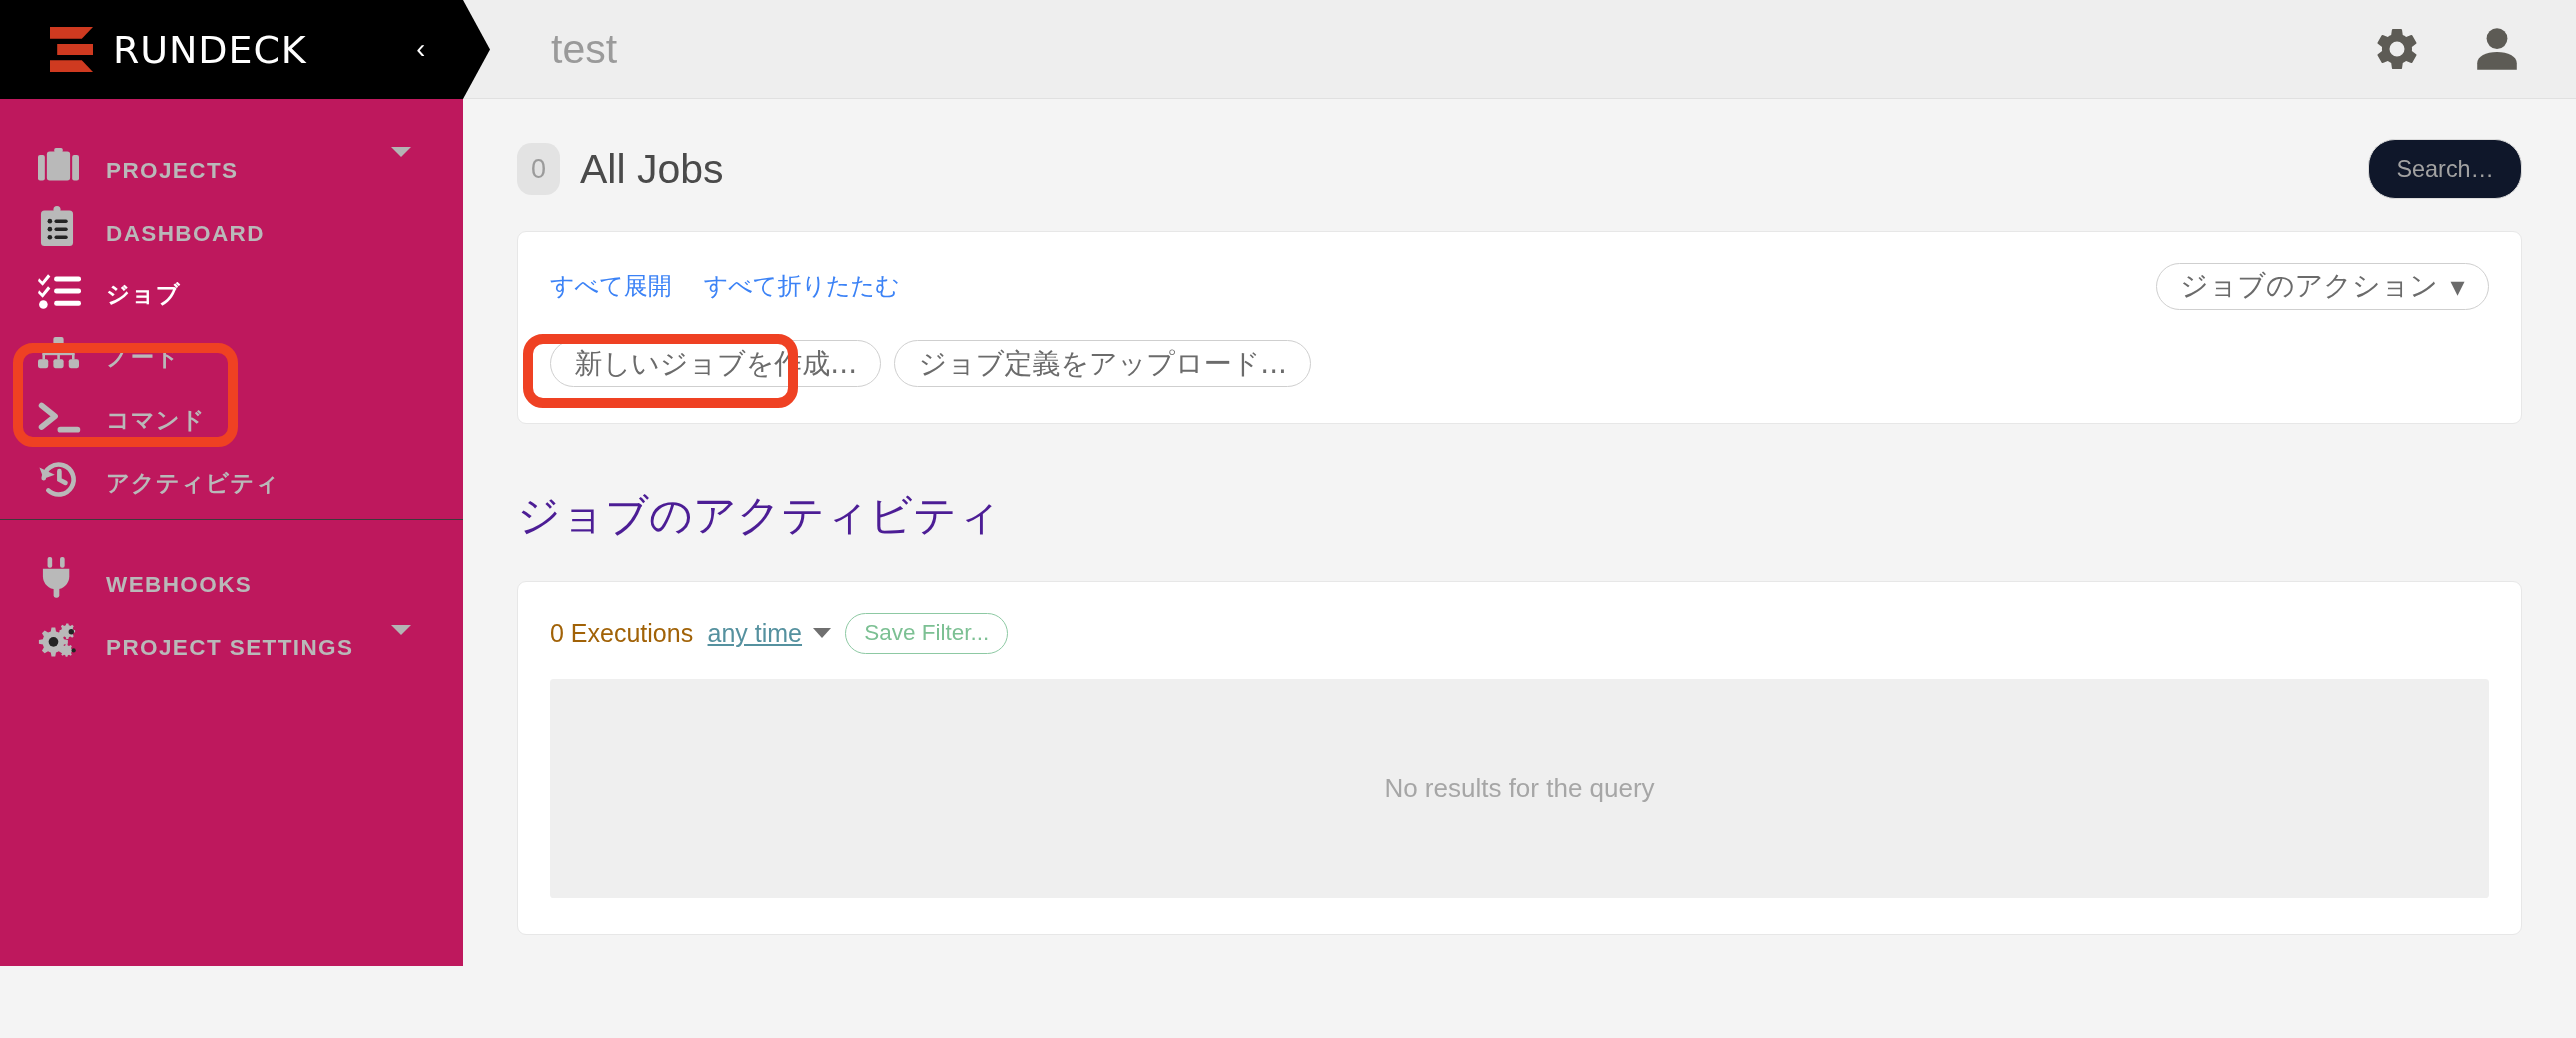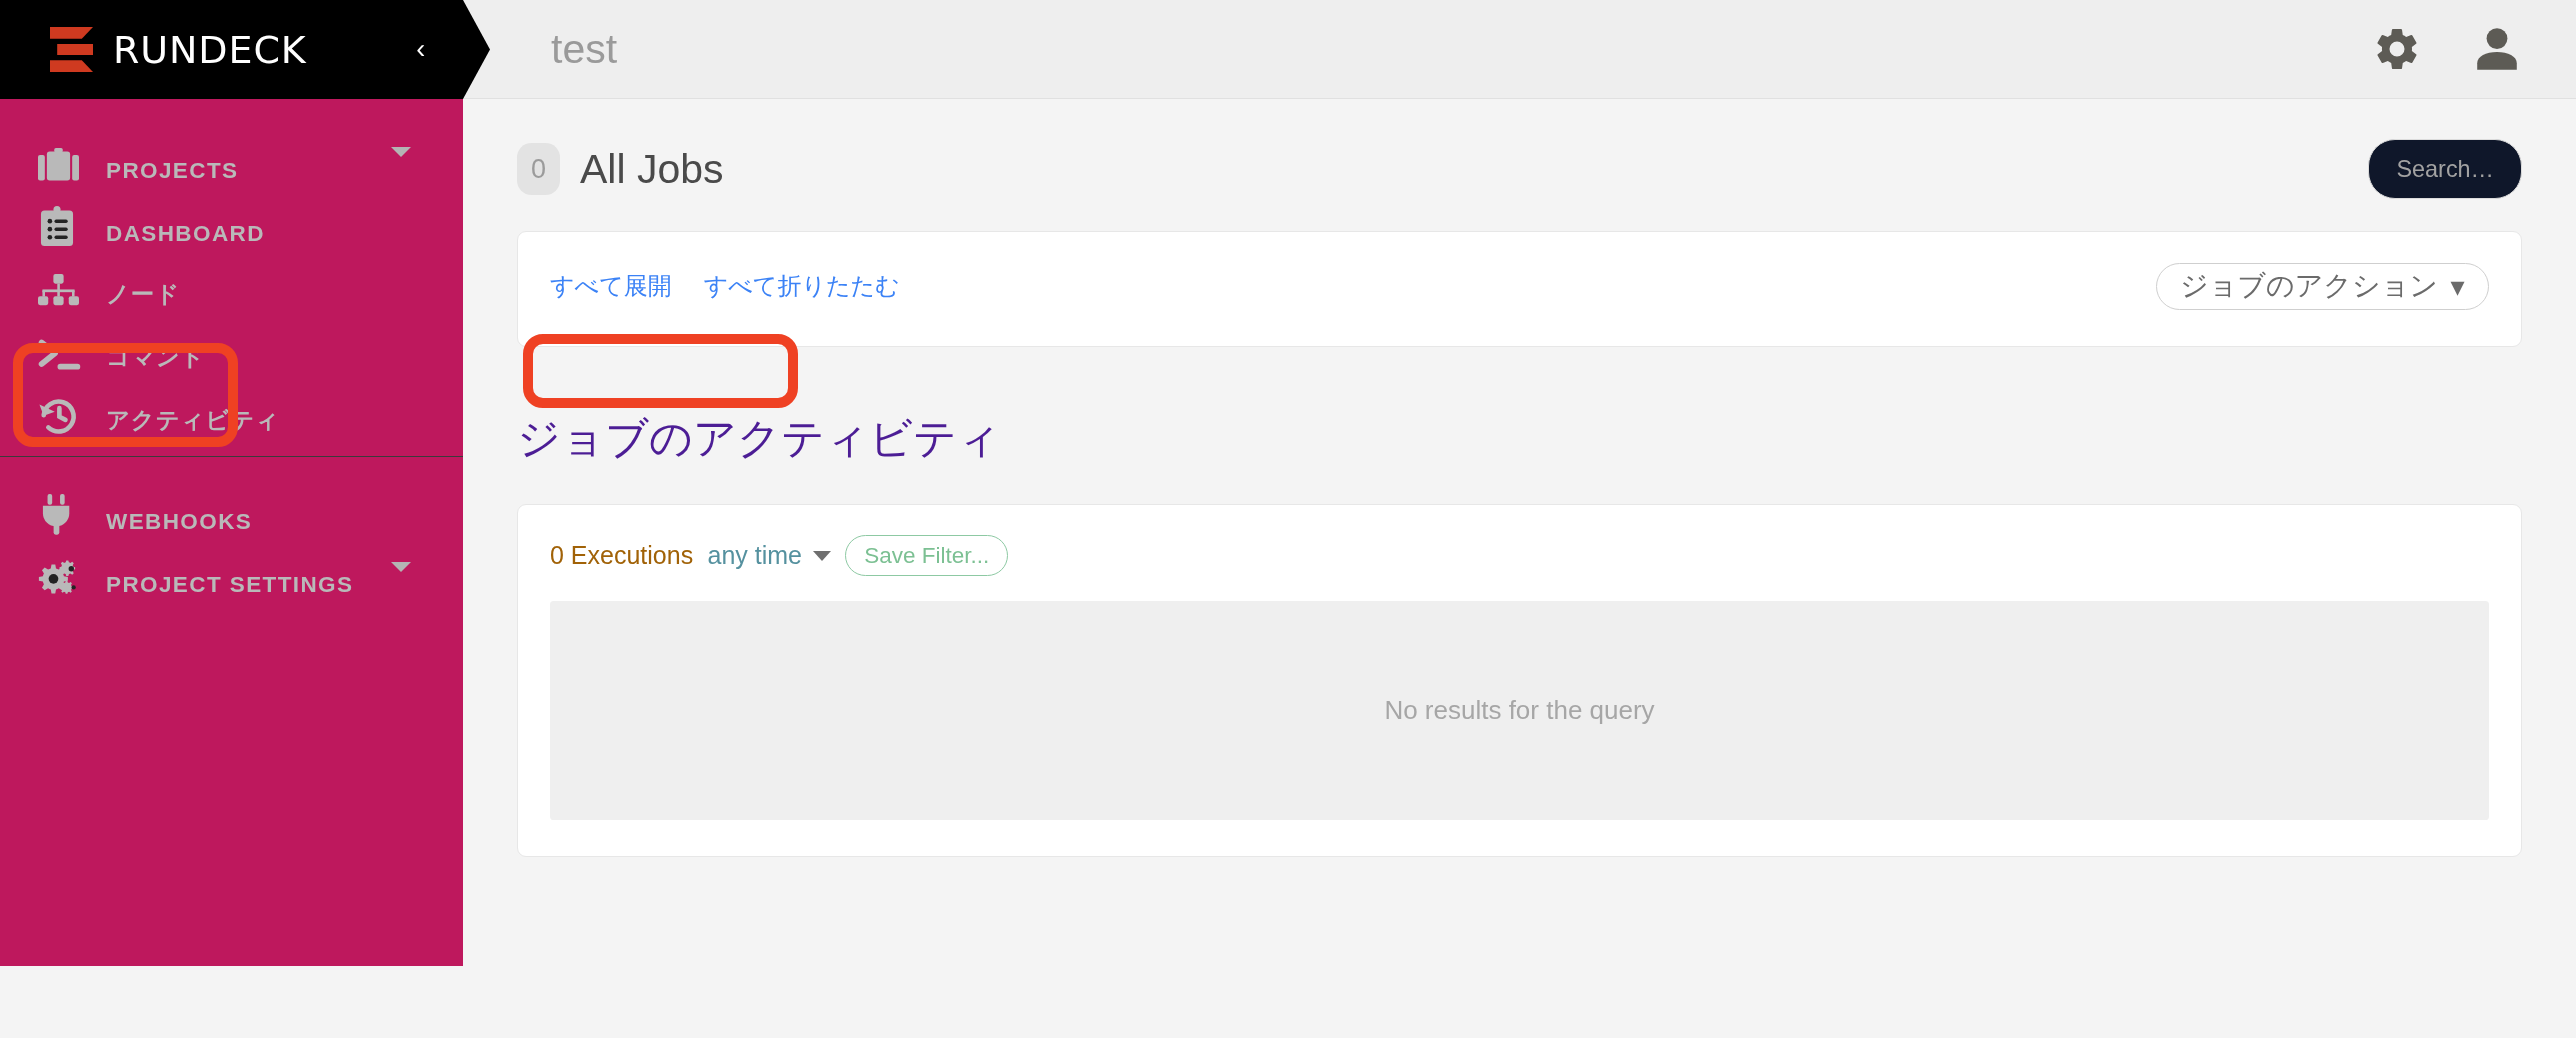--- a/index.html
+++ b/index.html
@@ -145,21 +145,21 @@
   .section-title {
     font-size: 43px; color: #4c1d95; font-weight: 400;
     margin: 63px 0 36px 0;
     font-family: "DejaVu Sans", sans-serif;
   }
 
   .exec-head { display: flex; align-items: center; gap: 14.4px; }
   .exec-count { font-size: 25px; color: #a16207; }
   .exec-time {
     font-size: 25px; color: #55919f; cursor: pointer;
-    display: inline-flex; align-items: center; gap: 10.8px;
+    display: inline-flex; align-items: center; gap: 10.8px; text-decoration: underline;
   }
   .exec-time .dd {
     width: 0; height: 0; border-left: 9px solid transparent;
     border-right: 9px solid transparent; border-top: 10px solid #6f6f6f;
   }
   .save-filter {
     border: 0.9px solid #8dc9a3; color: #7cc093; background: #fff;
     border-radius: 21.6px; height: 41px; padding: 0 18px;
     font-size: 22.5px; display: inline-flex; align-items: center; cursor: pointer;
   }
@@ -224,20 +224,34 @@
               <circle cx="6" cy="13" r="1.3"></circle>
                 <rect x="8.6" y="12.1" width="7.4" height="1.9" rx="0.9"></rect>
               <circle cx="6" cy="17.5" r="1.3"></circle>
                 <rect x="8.6" y="16.6" width="7.4" height="1.9" rx="0.9"></rect>
             </g>
           </svg>
         </span>
         <span class="nav-label">DASHBOARD</span>
       </div>
 
+      <div class="nav-item active">
+        <span class="nav-icon">
+          <svg width="43" height="38" viewBox="0 0 24 21" fill="#ffffff">
+            <path d="M0.6 3.4 L2.4 5.2 L5.6 1.2 L6.9 2.4 L2.6 7.6 L0 4.9 Z"></path>
+            <path d="M0.6 10.1 L2.4 11.9 L5.6 7.9 L6.9 9.1 L2.6 14.3 L0 11.6 Z"></path>
+            <circle cx="3" cy="18" r="2.4"></circle>
+            <rect x="9" y="2.4" width="15" height="2.8" rx="1.3"></rect>
+            <rect x="9" y="9.1" width="15" height="2.8" rx="1.3"></rect>
+            <rect x="9" y="16" width="15" height="2.8" rx="1.3"></rect>
+          </svg>
+        </span>
+        <span class="nav-label jp">ジョブ</span>
+        <span class="active-notch"></span>
+      </div>
 
       <div class="nav-item">
         <span class="nav-icon">
           <svg width="41" height="36" viewBox="0 0 24 21" fill="#b9b9b9">
             <rect x="9" y="0" width="6" height="5.6" rx="1.2"></rect>
             <rect x="11.3" y="5.6" width="1.5" height="4.4"></rect>
             <rect x="2.6" y="9" width="18.8" height="1.6"></rect>
             <rect x="2.6" y="9.6" width="1.5" height="3.6"></rect>
             <rect x="11.3" y="9.6" width="1.5" height="3.6"></rect>
             <rect x="19.9" y="9.6" width="1.5" height="3.6"></rect>
@@ -336,20 +350,24 @@
           <div class="tree-links">
             <span class="tree-link">すべて展開</span>
             <span class="tree-link">すべて折りたたむ</span>
           </div>
           <button class="btn-pill">
             <span>ジョブのアクション</span>
             <span style="margin-left:12.6px;">▾</span>
           </button>
         </div>
 
+        <div class="action-row">
+          <button class="btn-pill">新しいジョブを作成...</button>
+          <button class="btn-pill">ジョブ定義をアップロード...</button>
+        </div>
       </div>
 
       <h2 class="section-title">ジョブのアクティビティ</h2>
 
       <div class="card">
         <div class="exec-head">
           <span class="exec-count">0 Executions</span>
           <span class="exec-time">
             <span>any time</span>
             <span class="dd"></span>

